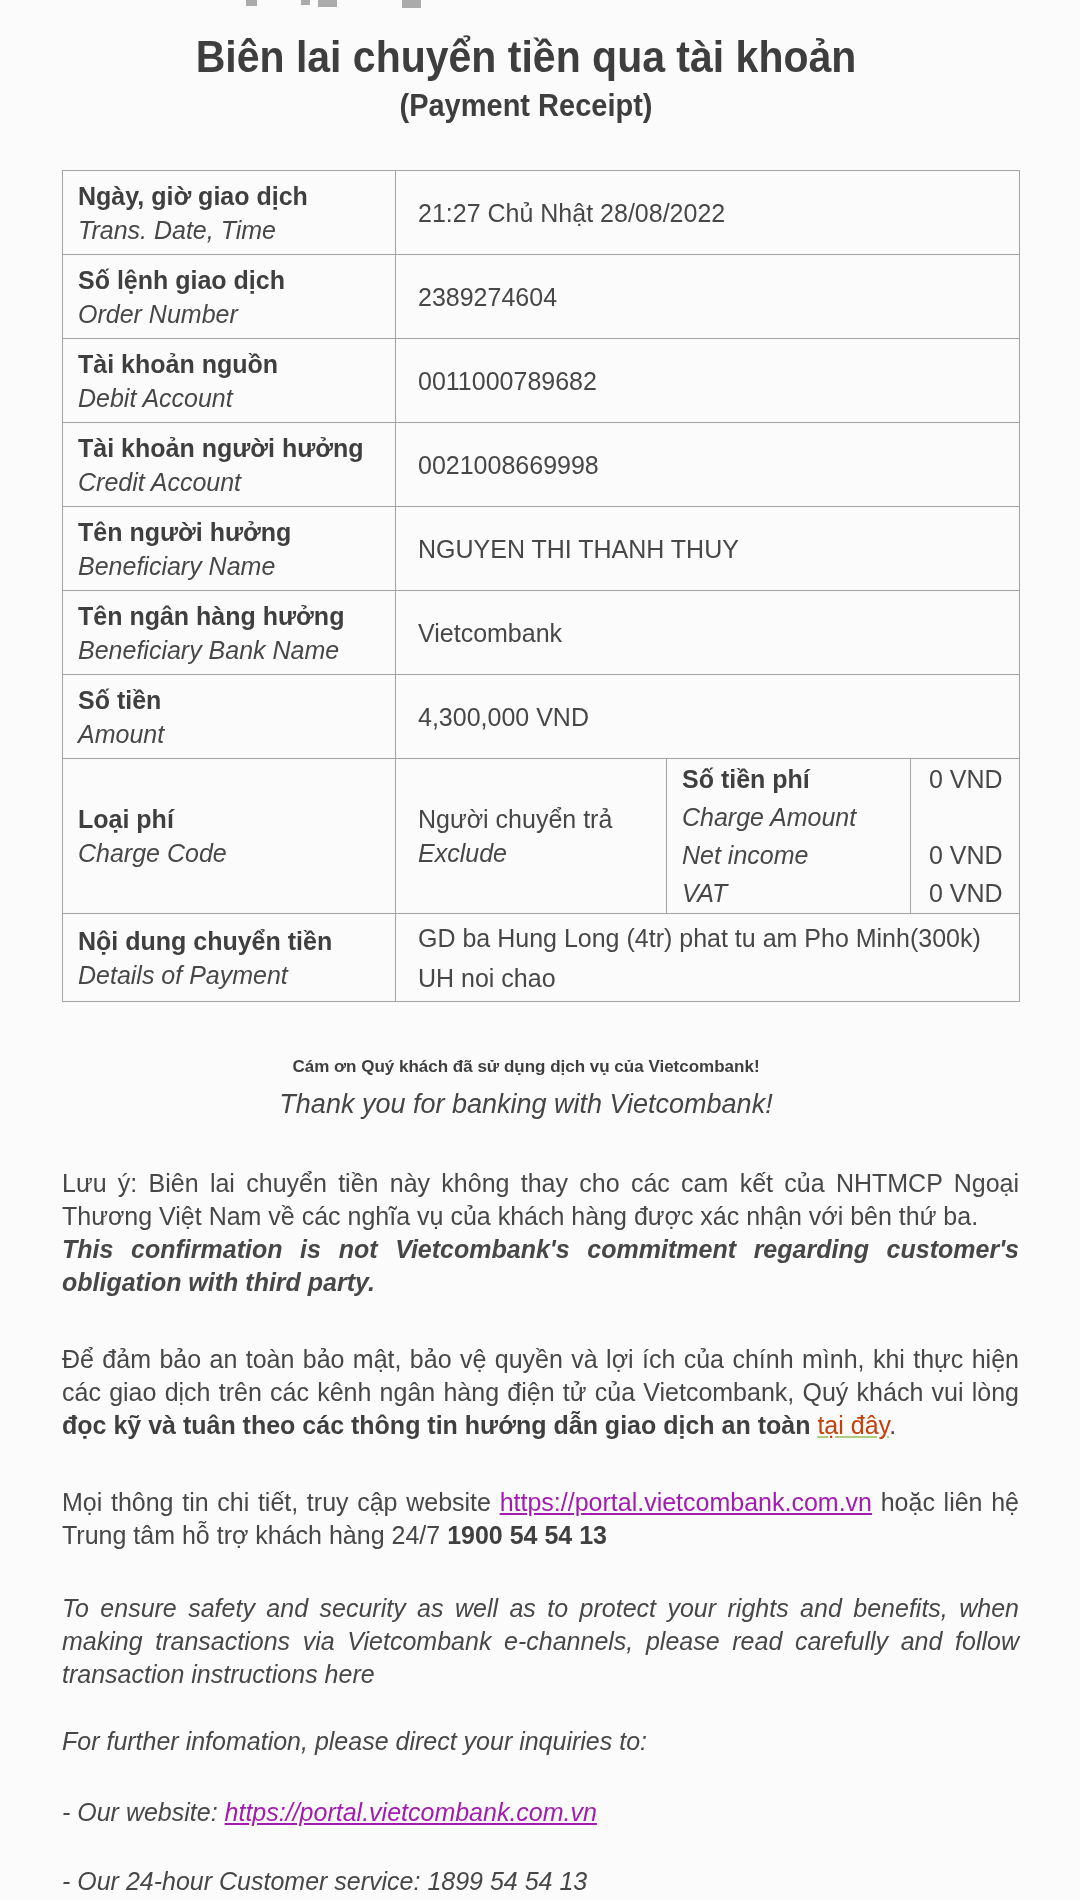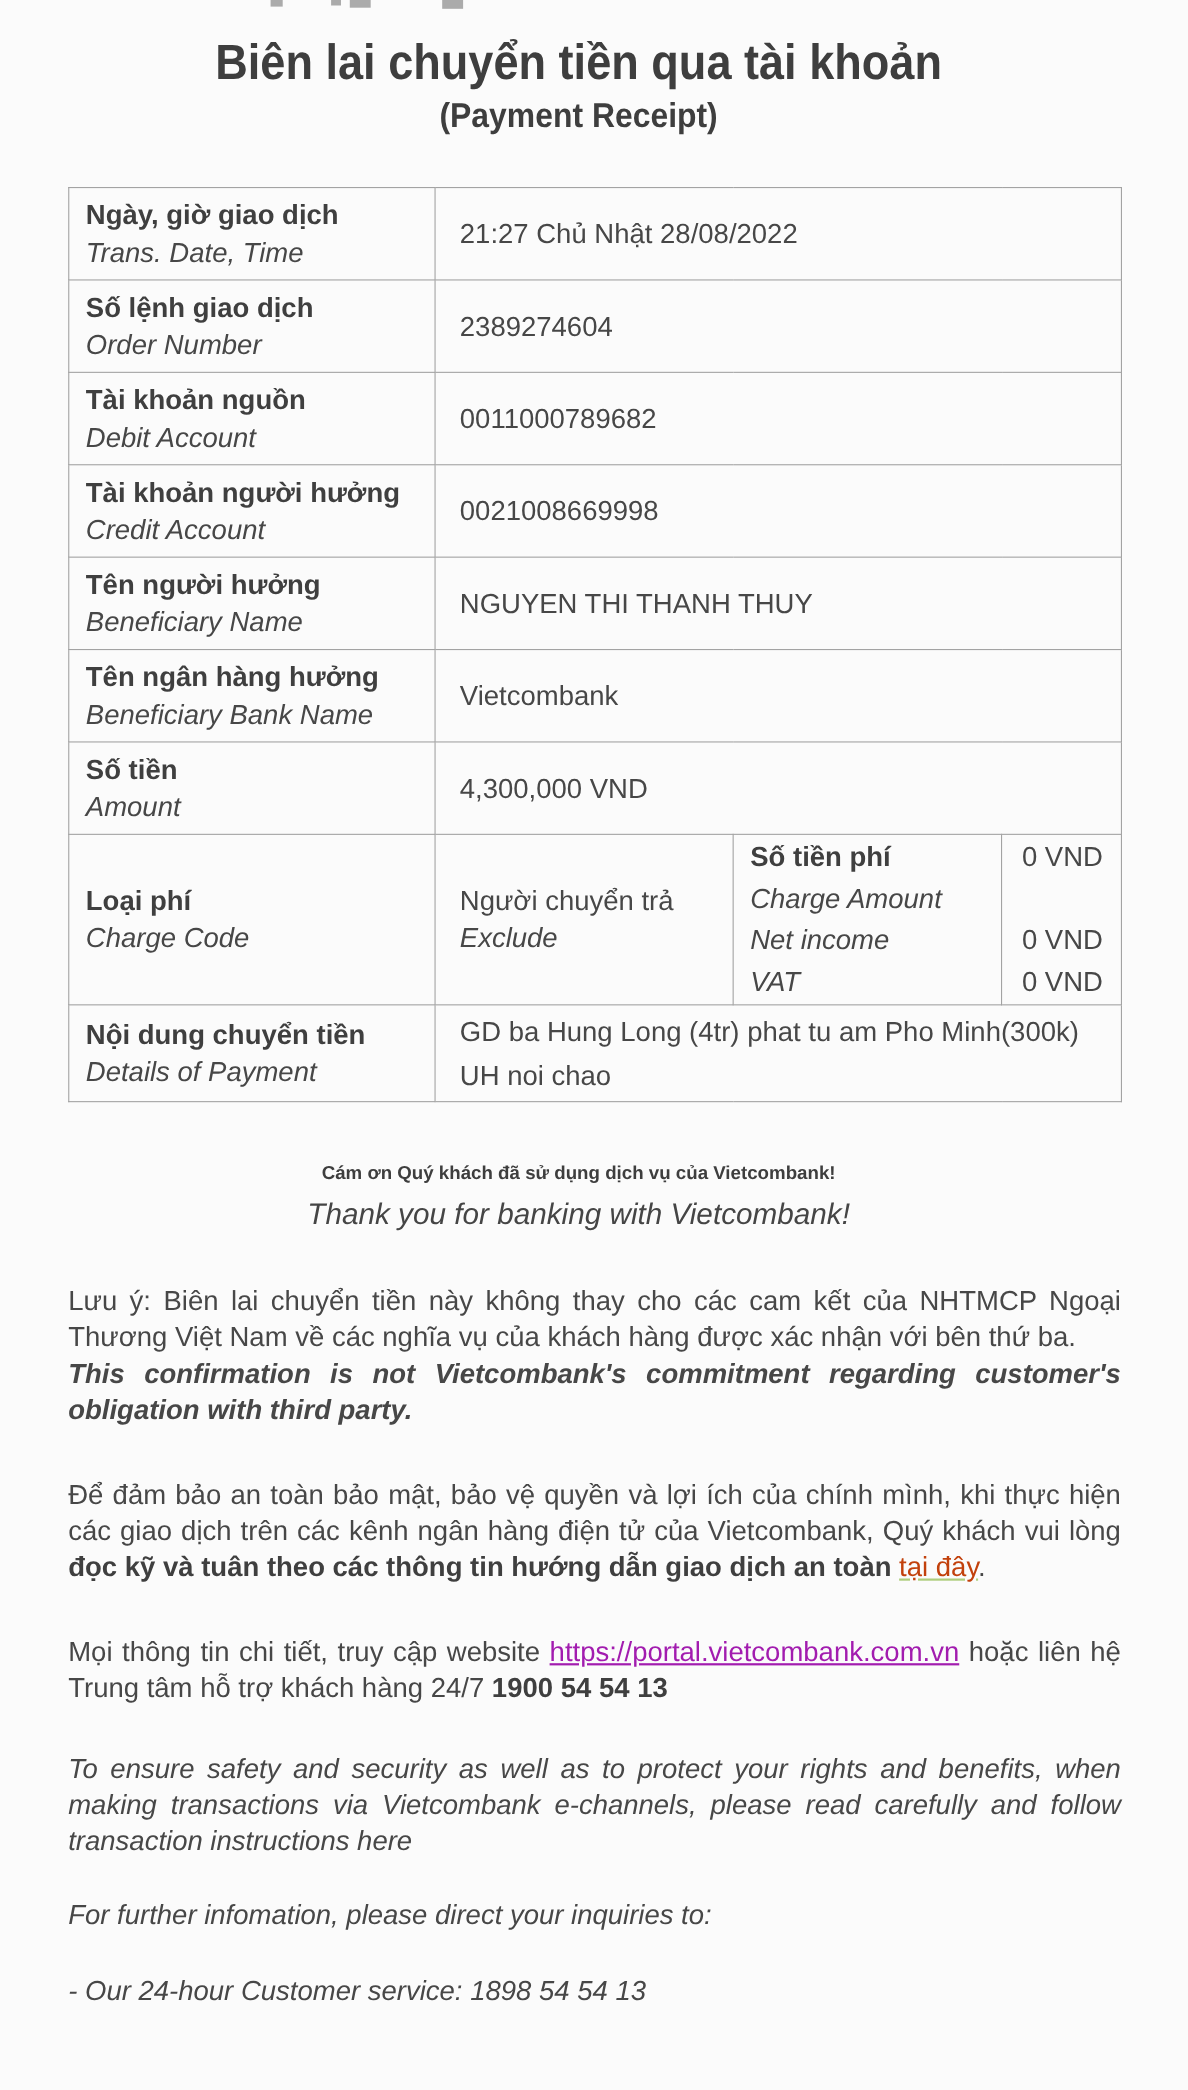--- a/index.html
+++ b/index.html
@@ -260,17 +260,18 @@
     <p class="p1"><span>Lưu ý: Biên lai chuyển tiền này không thay cho các cam kết của NHTMCP Ngoại Thương Việt Nam về các nghĩa vụ của khách hàng được xác nhận với bên thứ ba.</span><span class="italic block">This confirmation is not Vietcombank's commitment regarding customer's obligation with third party.</span></p>
 
     <p class="p2"><span>Để đảm bảo an toàn bảo mật, bảo vệ quyền và lợi ích của chính mình, khi thực hiện các giao dịch trên các kênh ngân hàng điện tử của Vietcombank, Quý khách vui lòng </span><span class="bold">đọc kỹ và tuân theo các thông tin hướng dẫn giao dịch an toàn </span><a class="link-green">tại đây</a><span>.</span></p>
 
     <p class="p3"><span>Mọi thông tin chi tiết, truy cập website </span><a class="link-dark">https://portal.vietcombank.com.vn</a><span> hoặc liên hệ Trung tâm hỗ trợ khách hàng 24/7 </span><span class="bold">1900 54 54 13</span></p>
 
     <p class="p4 italic">To ensure safety and security as well as to protect your rights and benefits, when making transactions via Vietcombank e-channels, please read carefully and follow transaction instructions here</p>
 
     <p class="p5 italic">For further infomation, please direct your inquiries to:</p>
 
-
-    <p class="p7 italic">- Our 24-hour Customer service: 1898 54 54 13</p>
+    <p class="p6 italic"><span>- Our website: </span><a class="link-dark">https://portal.vietcombank.com.vn</a></p>
+
+    <p class="p7 italic">- Our 24-hour Customer service: 1899 54 54 13</p>
 
   </div>
 </div>
 
 </body></html>

